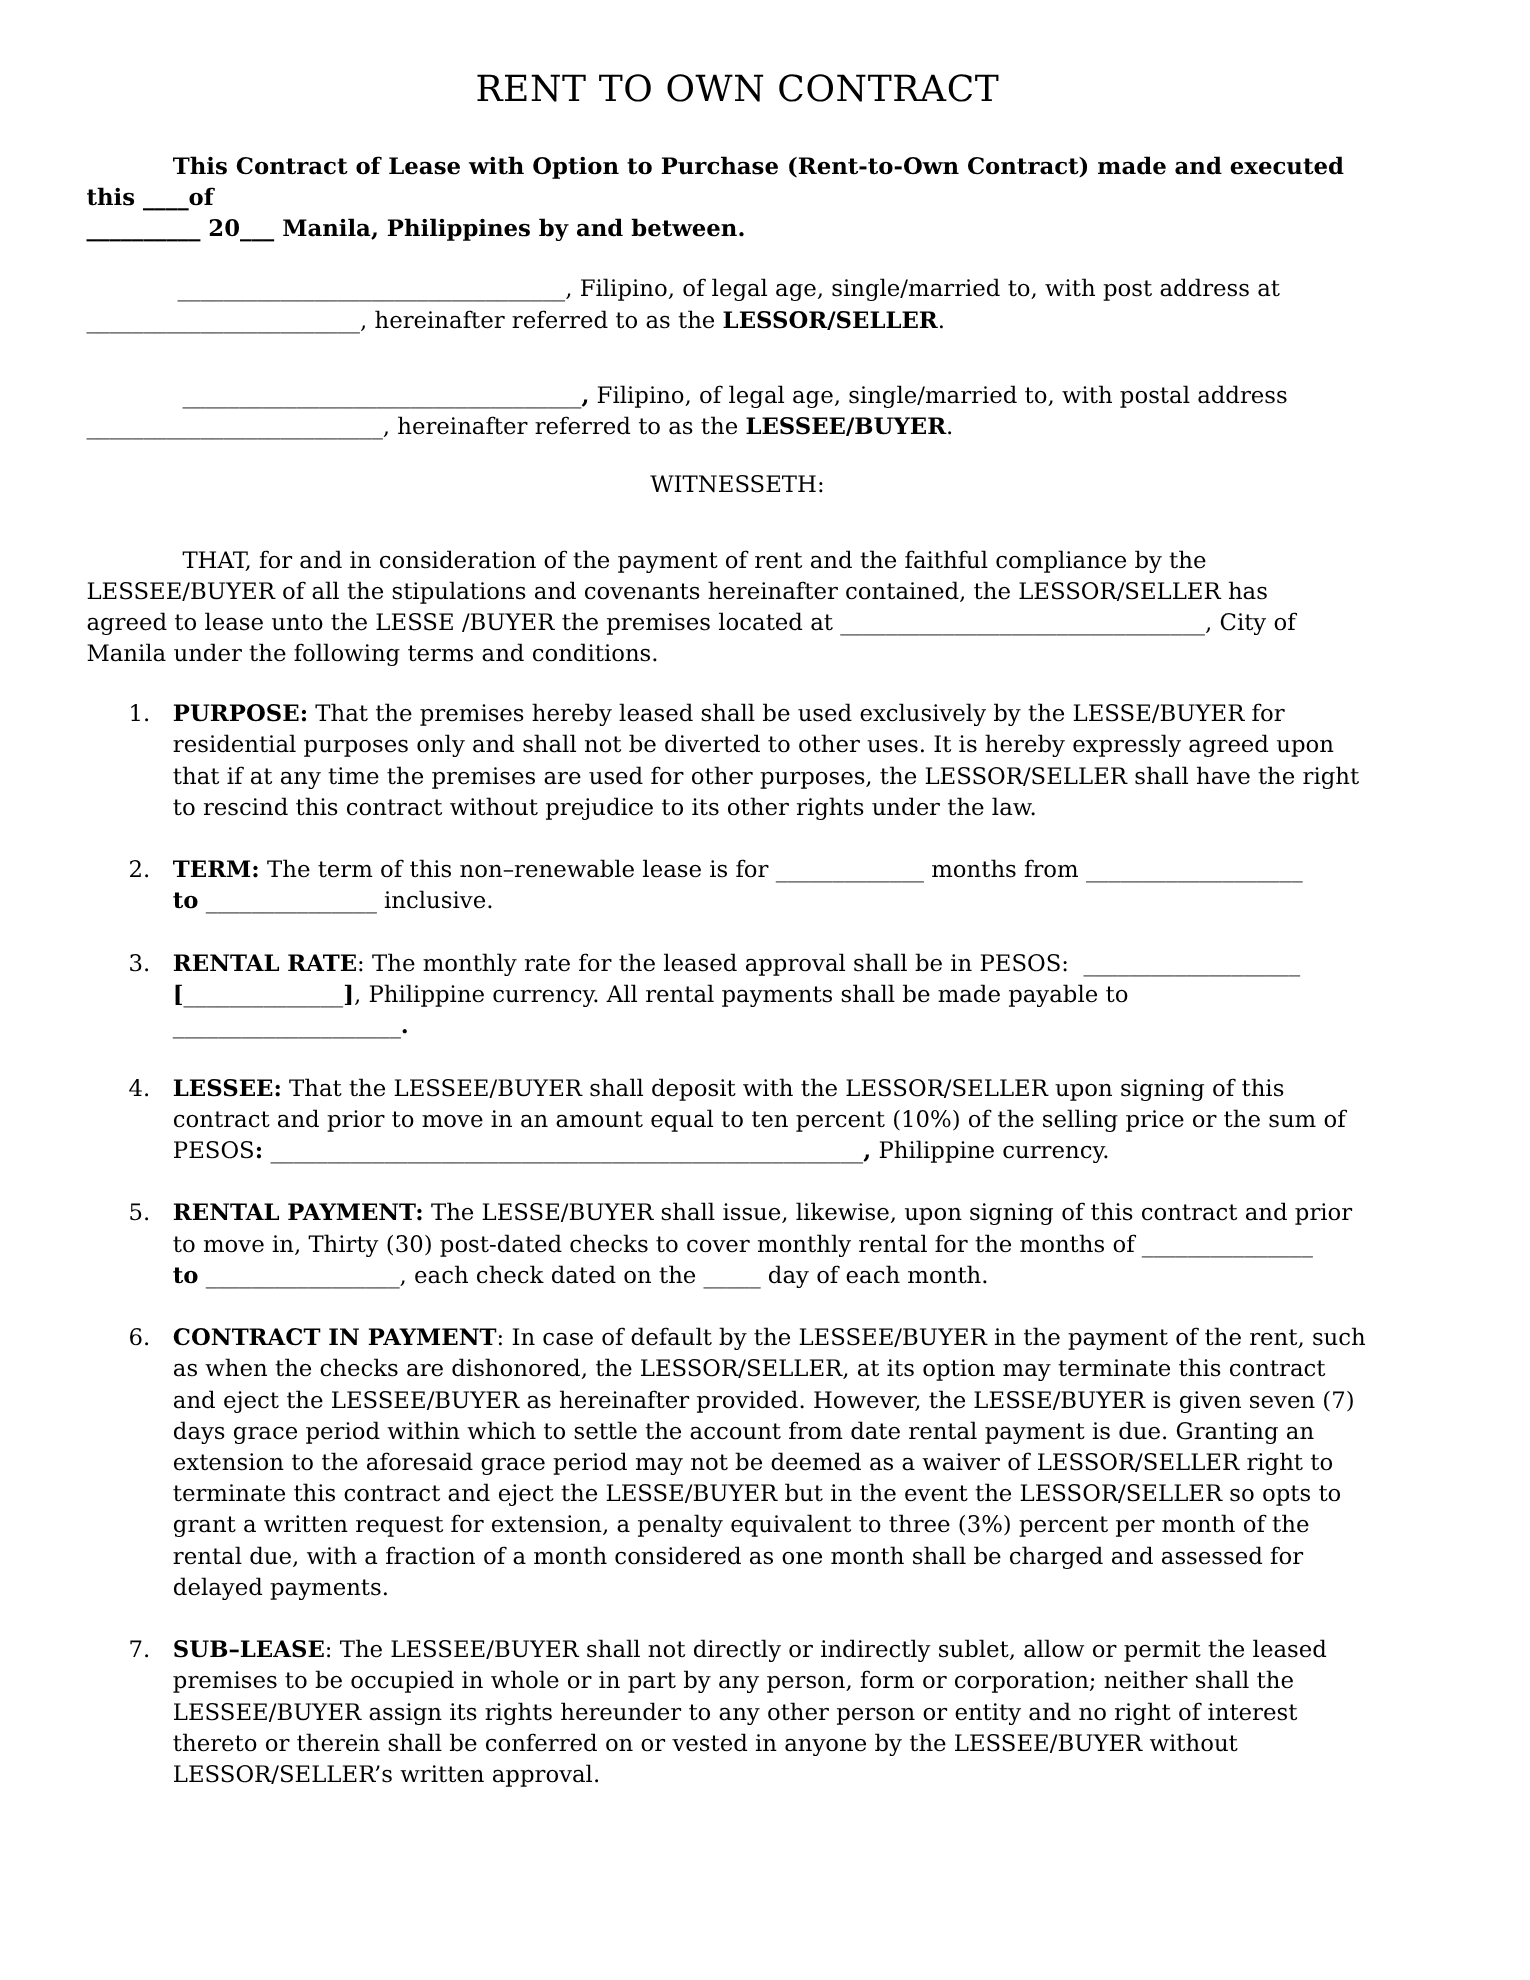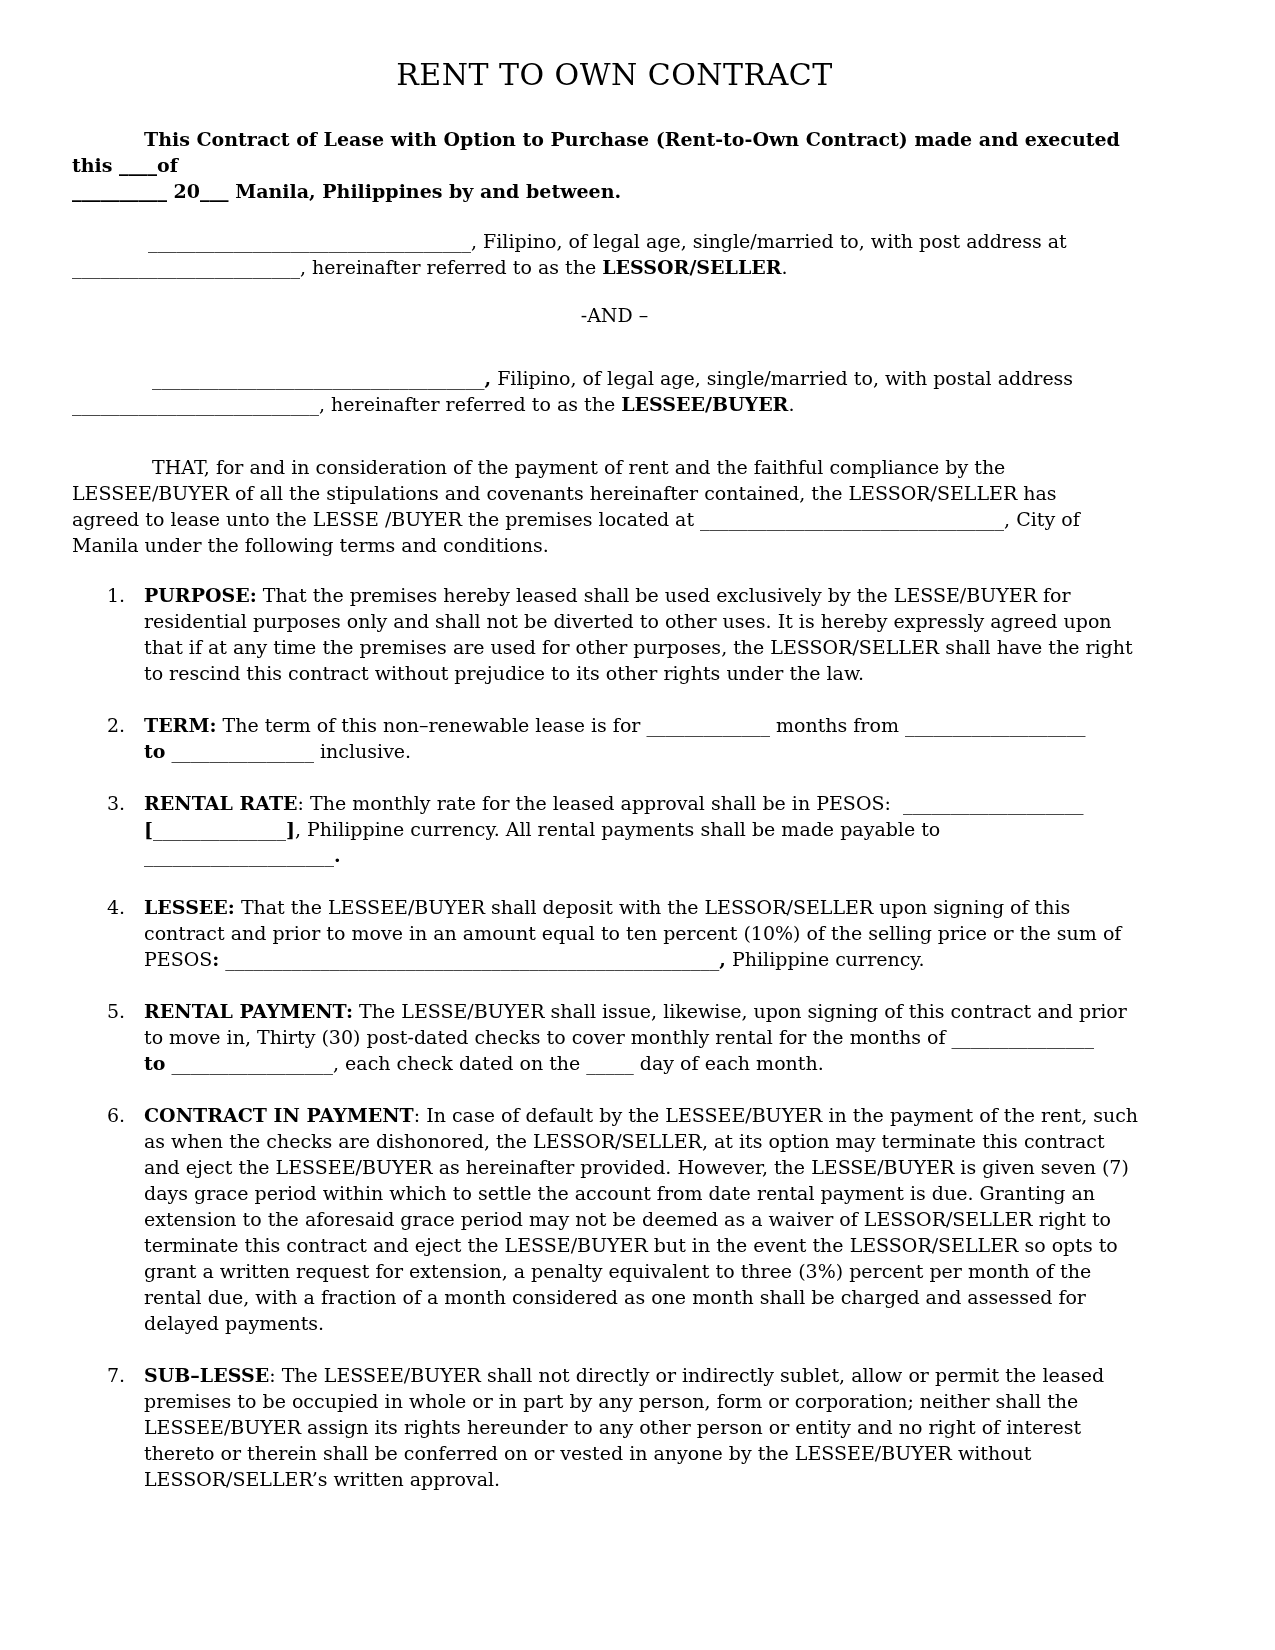--- a/index.html
+++ b/index.html
@@ -61,25 +61,25 @@
   <div class="content">
 
     <div class="doc-title">RENT TO OWN CONTRACT</div>
 
     <div class="para indent-72 mb-24"><span>This Contract of Lease with Option to Purchase (Rent-to-Own Contract) made and executed this ____of
 __________ 20___ Manila, Philippines by and between.</span></div>
 
     <div class="para indent-76 mb-22"><span>__________________________________, Filipino, of legal age, single/married to, with post address at
 ________________________, hereinafter referred to as the </span><span class="b">LESSOR/SELLER</span><span>.</span></div>
 
-    <div class="center-line">-AND –</div>
 
     <div class="para indent-80 mb-22"><span>___________________________________</span><span class="b">,</span><span> Filipino, of legal age, single/married to, with postal address
 __________________________, hereinafter referred to as the </span><span class="b">LESSEE/BUYER</span><span>.</span></div>
 
+    <div class="center-line">WITNESSETH:</div>
 
     <div class="para indent-80 mb-24"><span>THAT, for and in consideration of the payment of rent and the faithful compliance by the
 LESSEE/BUYER of all the stipulations and covenants hereinafter contained, the LESSOR/SELLER has
 agreed to lease unto the LESSE /BUYER the premises located at ________________________________, City of
 Manila under the following terms and conditions.</span></div>
 
     <div class="clauses">
 
       <div class="clause">
         <div class="clause-num">1.</div>
@@ -124,21 +124,21 @@
 days grace period within which to settle the account from date rental payment is due. Granting an
 extension to the aforesaid grace period may not be deemed as a waiver of LESSOR/SELLER right to
 terminate this contract and eject the LESSE/BUYER but in the event the LESSOR/SELLER so opts to
 grant a written request for extension, a penalty equivalent to three (3%) percent per month of the
 rental due, with a fraction of a month considered as one month shall be charged and assessed for
 delayed payments.</span></div>
       </div>
 
       <div class="clause">
         <div class="clause-num">7.</div>
-        <div class="clause-text"><span class="b">SUB–LESSE</span><span>: The LESSEE/BUYER shall not directly or indirectly sublet, allow or permit the leased
+        <div class="clause-text"><span class="b">SUB–LEASE</span><span>: The LESSEE/BUYER shall not directly or indirectly sublet, allow or permit the leased
 premises to be occupied in whole or in part by any person, form or corporation; neither shall the
 LESSEE/BUYER assign its rights hereunder to any other person or entity and no right of interest
 thereto or therein shall be conferred on or vested in anyone by the LESSEE/BUYER without
 LESSOR/SELLER’s written approval.</span></div>
       </div>
 
     </div>
   </div>
 </div>
 

